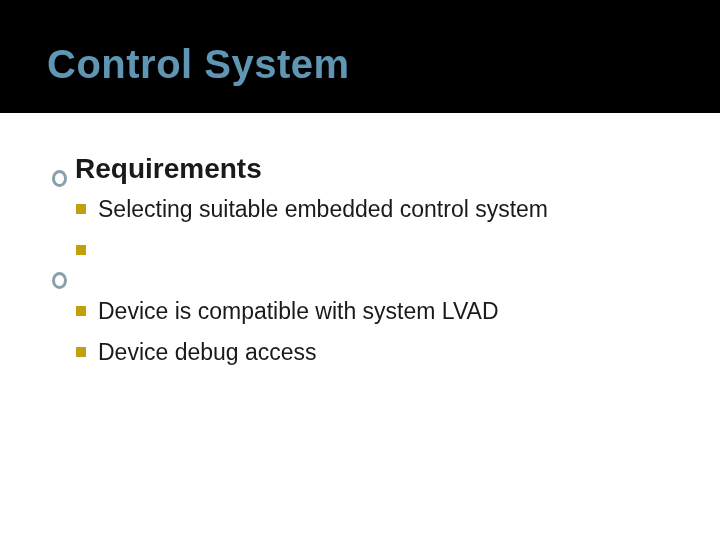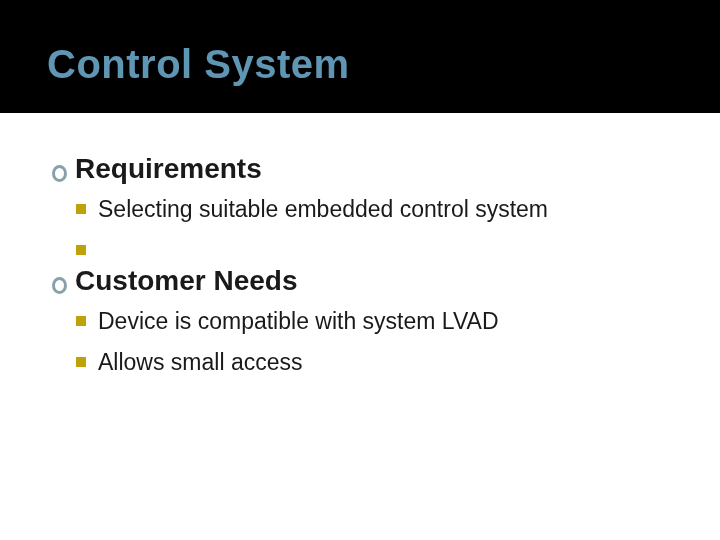--- a/index.html
+++ b/index.html
@@ -29,21 +29,21 @@
     color: #5F96B4;
   }
   .slide-body {
     flex: 1 1 auto;
     background: #FFFFFF;
     padding: 38px 20px 0 52px;
     color: #1A1A1A;
   }
   .heading-row {
     display: flex;
-    align-items: center;
+    align-items: flex-end;
   }
   .section + .section { margin-top: 8px; }
   .circle-bullet {
     width: 15px;
     height: 17px;
     border: 3px solid #87A0AA;
     border-radius: 50%;
     margin: 9px 8px 0 0;
     flex: 0 0 auto;
     background: transparent;
@@ -98,28 +98,27 @@
         </div>
         <div class="sub-row">
           <span class="square-bullet"></span>
         </div>
       </div>
     </section>
 
     <section class="section">
       <div class="heading-row">
         <span class="circle-bullet"></span>
-        <span class="heading-text">Customer Needs</span>
       </div>
       <div class="sub-list">
         <div class="sub-row">
           <span class="square-bullet"></span>
           <span class="sub-text">Device is compatible with system LVAD</span>
         </div>
         <div class="sub-row">
           <span class="square-bullet"></span>
-          <span class="sub-text">Allows small access</span>
+          <span class="sub-text">Device debug access</span>
         </div>
       </div>
     </section>
 
   </main>
 </div>
 
 </body></html>

